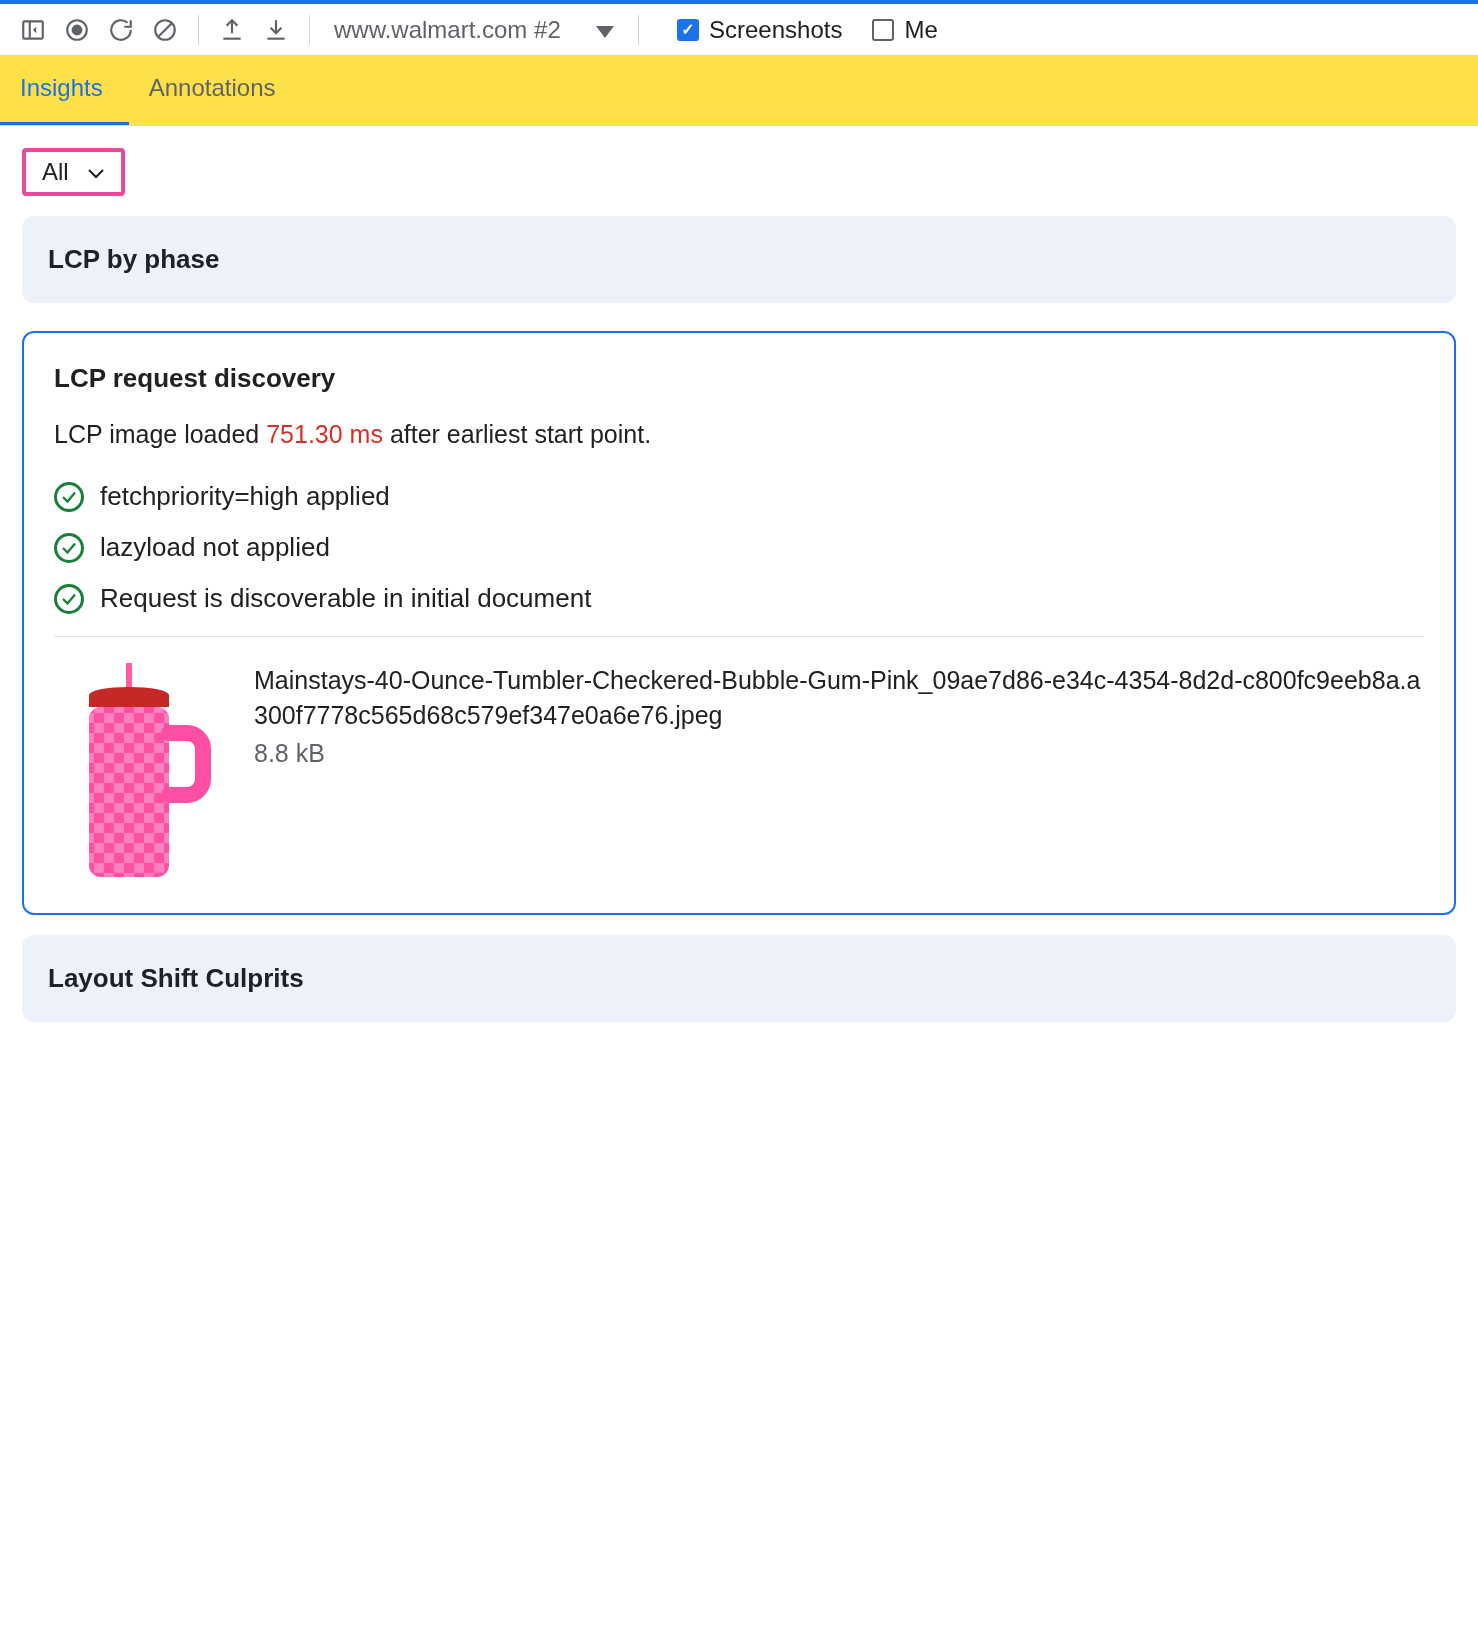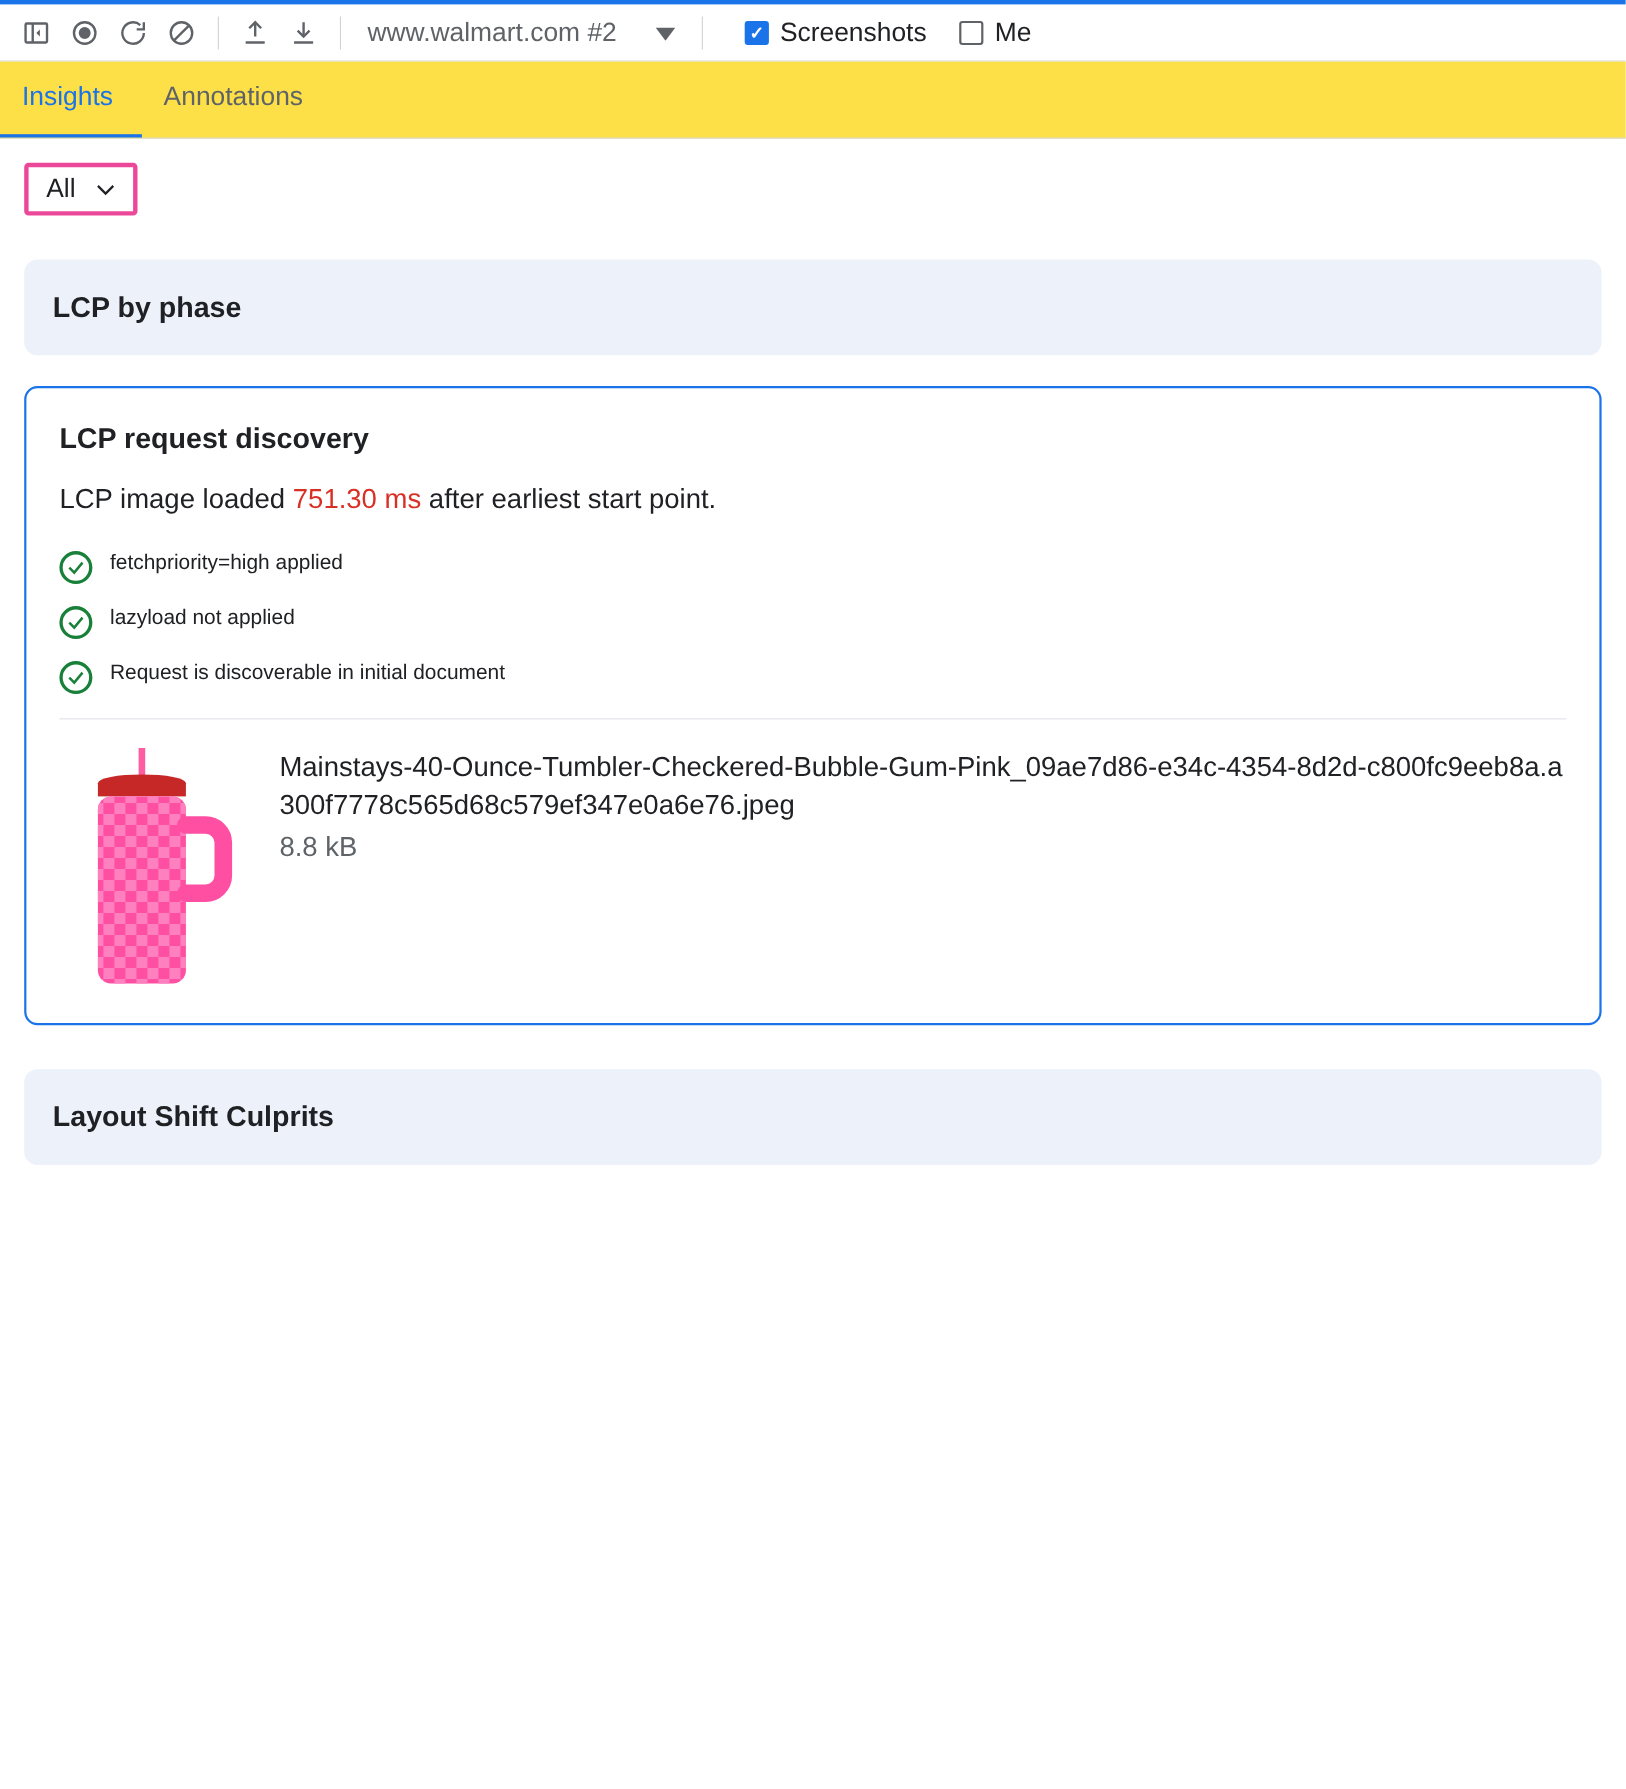--- a/index.html
+++ b/index.html
@@ -112,21 +112,21 @@
   font-size: 24px;
   font-weight: 700;
   margin-top: 6px;
 }
 .card {
   background: #edf2fa;
   border-radius: 12px;
   padding: 28px 26px;
   font-size: 26px;
   font-weight: 700;
-  margin-top: 40px;
+  margin-top: 20px;
 }
 .card-expanded {
   border: 2px solid #1a73e8;
   border-radius: 12px;
   padding: 30px 30px;
   margin-top: 28px;
   background: #fff;
 }
 .card-expanded h3 {
   font-size: 26px;
@@ -134,22 +134,23 @@
   margin-bottom: 26px;
 }
 .subtext {
   font-size: 25px;
   margin-bottom: 32px;
 }
 .red { color: #d93025; }
 .checklist { list-style: none; }
 .checklist li {
   display: flex;
+  align-items: center;
   gap: 16px;
-  font-size: 19px;
+  font-size: 26px;
   margin-bottom: 20px;
 }
 .check-circle {
   width: 30px;
   height: 30px;
   border: 3px solid #188038;
   border-radius: 50%;
   display: flex;
   align-items: center;
   justify-content: center;

